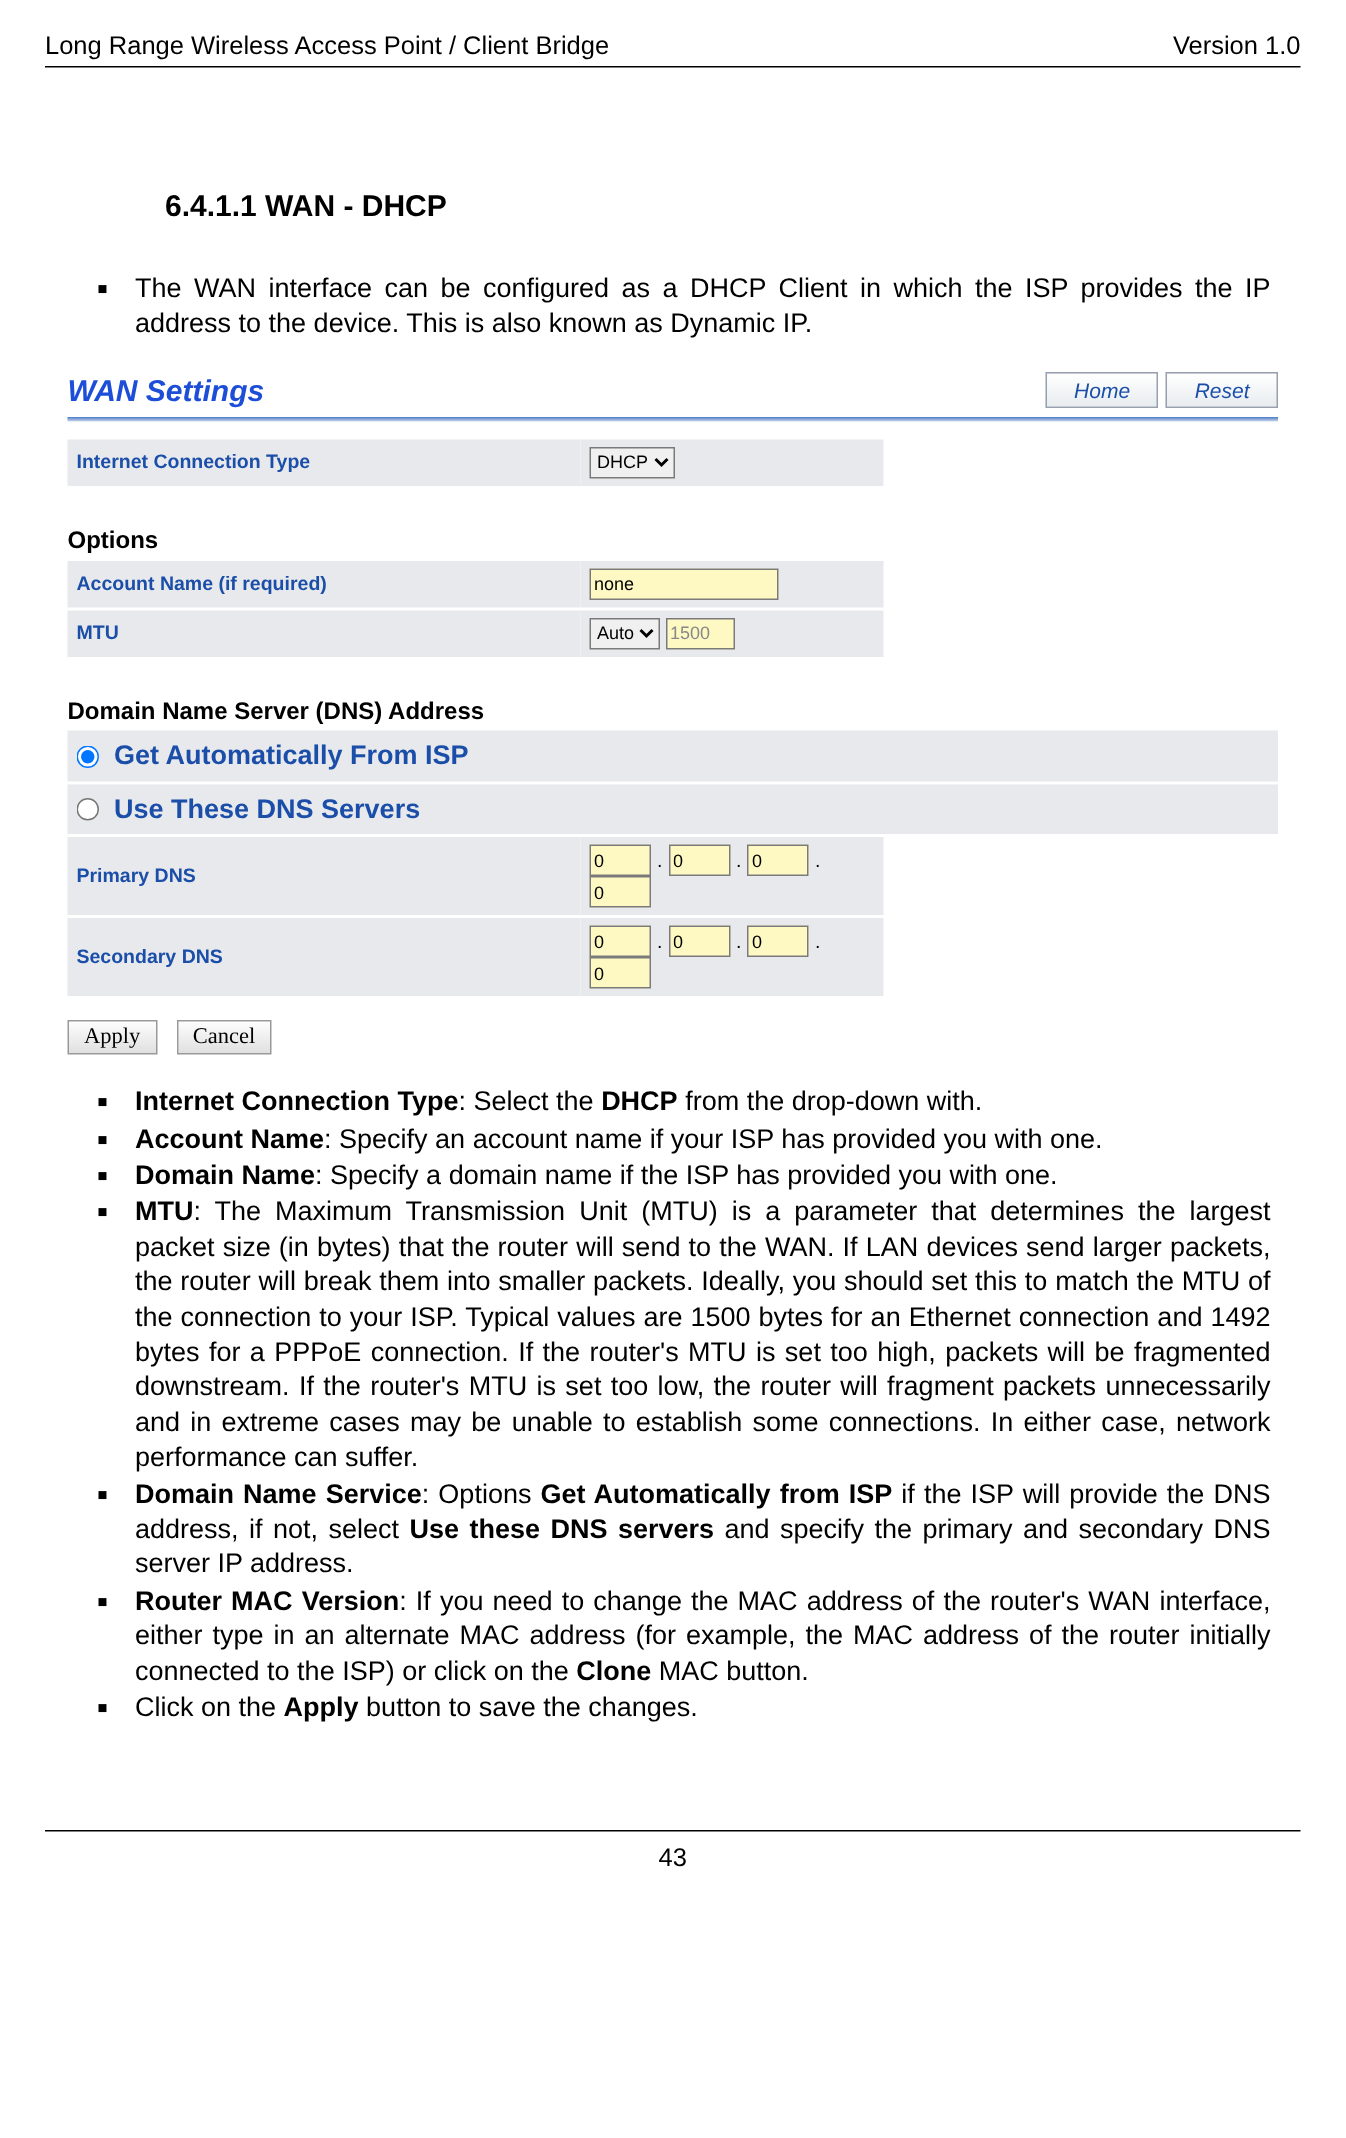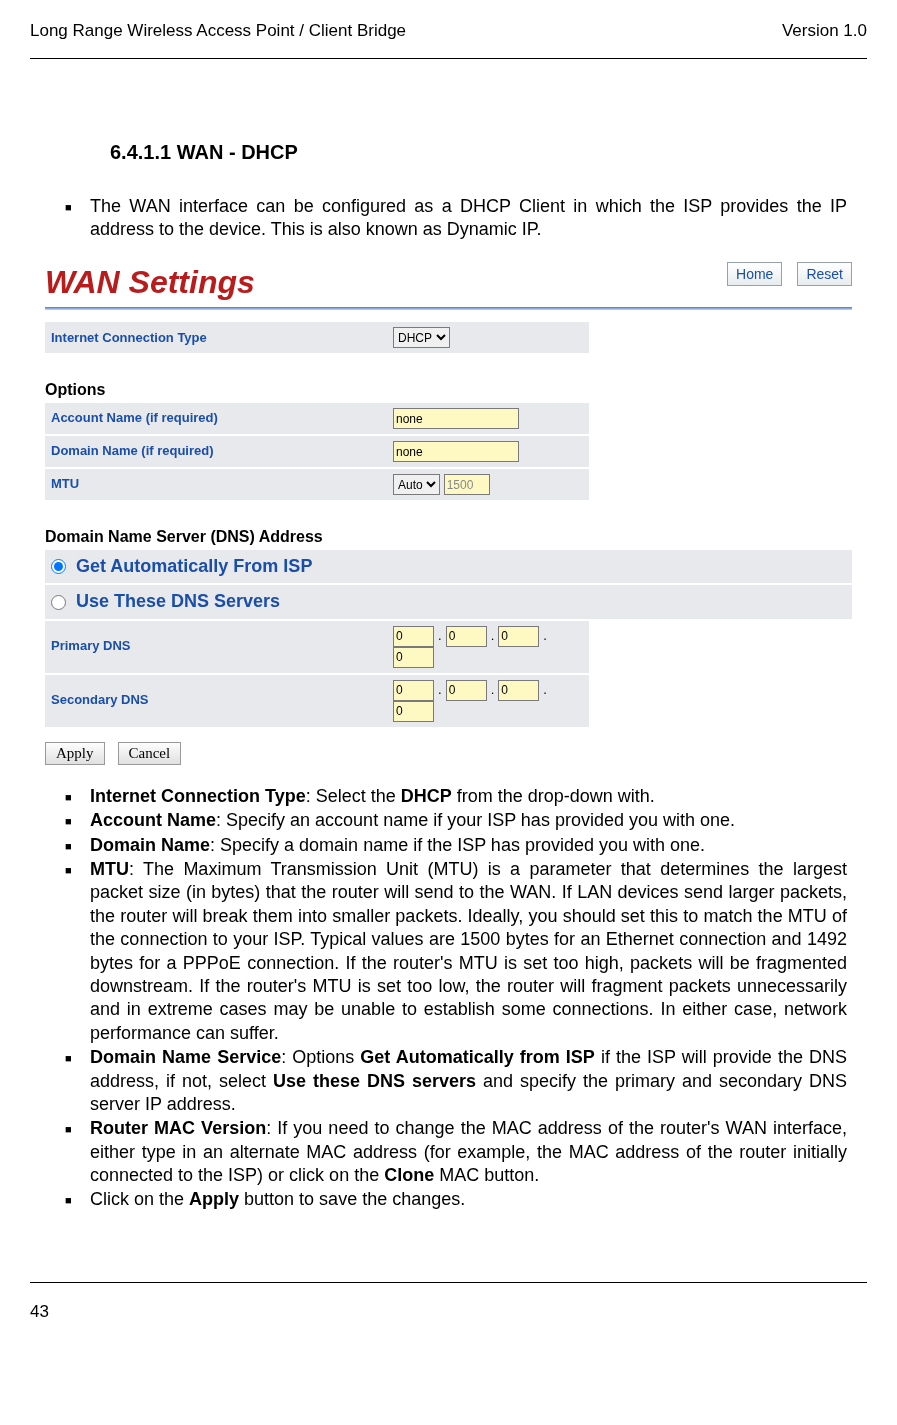--- a/index.html
+++ b/index.html
@@ -7,21 +7,21 @@
     margin: 0;
     padding: 20px 30px;
     font-size: 18px;
     color: #000;
     line-height: 1.3;
   }
   .header-bar {
     display: flex;
     justify-content: space-between;
     border-bottom: 1px solid #000;
-    padding-bottom: 16px;
+    padding-bottom: 2px;
     font-size: 17px;
     margin-bottom: 80px;
   }
   .section-num {
     font-weight: bold;
     font-size: 20px;
     margin-left: 80px;
     margin-bottom: 30px;
     margin-top: 47px;
   }
@@ -40,34 +40,34 @@
     font-family: Tahoma, Arial, sans-serif;
     margin: 0 15px 20px 15px;
   }
   .panel-top {
     display: flex;
     justify-content: space-between;
     align-items: flex-start;
     padding-bottom:2px;
   }
   .wan-title {
-    color: #b91c1c;
+    color: #1d4ed8;
     font-style: italic;
     font-weight: bold;
-    font-size: 32px;
+    font-size: 20px;
     margin:0;
   }
   .nav-btn {
     border: 1px solid #98a0b0;
     background: linear-gradient(#fff,#e8ecef);
-    padding: 3px 8px;
+    padding: 3px 18px;
     color: #1a4ea8;
     font-size: 14px;
-    margin-left:10px;
     cursor:pointer;
+    font-style:italic;
   }
   hr.bluebar {
     border: none;
     height: 3px;
     background: linear-gradient(#4a7ac8,#cdd8ea);
     margin: 2px 0 12px 0;
   }
   .row-table {
     width: 100%;
     border-collapse: collapse;
@@ -139,22 +139,22 @@
   }
   .desc-item {
     display:flex;
     text-align:justify;
     margin-bottom:1px;
   }
   .b { font-weight:bold; }
   .footer {
     border-top:1px solid #000;
     margin-top:70px;
-    padding-top:18px;
-    text-align:left;
+    padding-top:7px;
+    text-align:center;
     font-size:17px;
   }
   input[type=radio]{ margin:0 4px 0 0; width:15px; height:15px;}
 </style>
 </head>
 <body>
 
 <div class="header-bar">
   <span>Long Range Wireless Access Point / Client Bridge</span>
   <span>Version 1.0</span>
@@ -194,25 +194,20 @@
 
   <div class="sect-head">Options</div>
   <table class="row-table">
     <tbody>
         <tr>
       <td class="label-cell">Account Name (if required)</td>
       <td class="field-cell"><input type="text" value="none" style=""></td>
       <td class="spacer-cell noback"></td>
     </tr>
     <tr>
-      <td class="label-cell">Domain Name (if required)</td>
-      <td class="field-cell"><input type="text" value="none" style=""></td>
-      <td class="spacer-cell noback"></td>
-    </tr>
-    <tr>
       <td class="label-cell">MTU</td>
       <td class="field-cell">
         <select><option>Auto</option></select>
         <input type="text" class="mtu-num" disabled="" value="1500" style="">
       </td>
       <td class="spacer-cell noback"></td>
     </tr>
   </tbody>
     </table>
 

